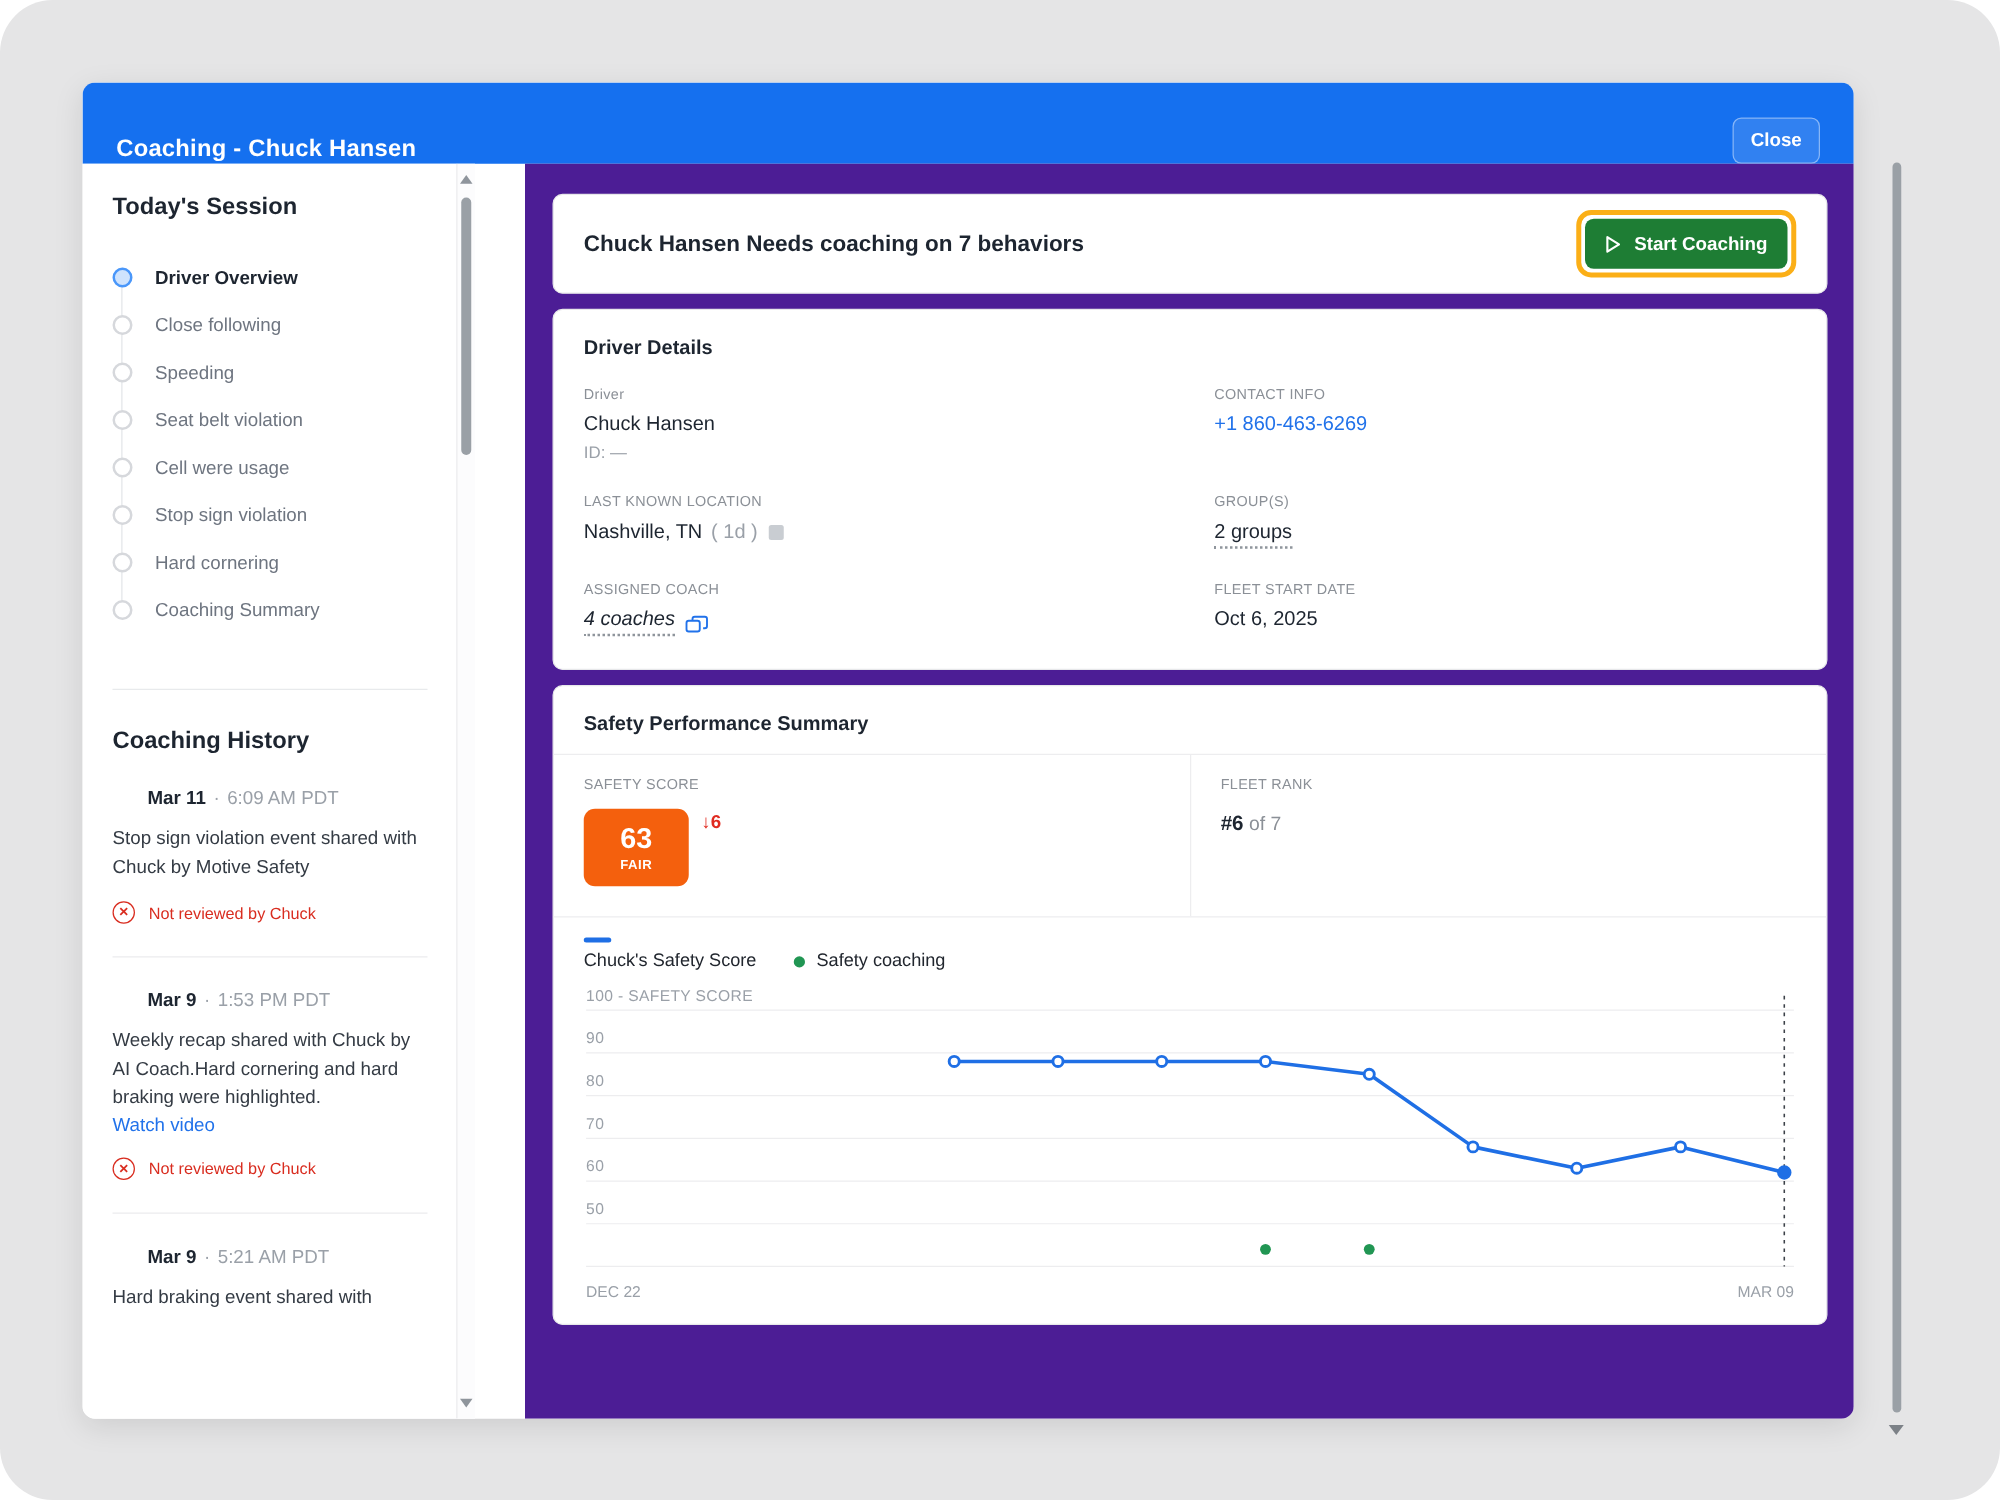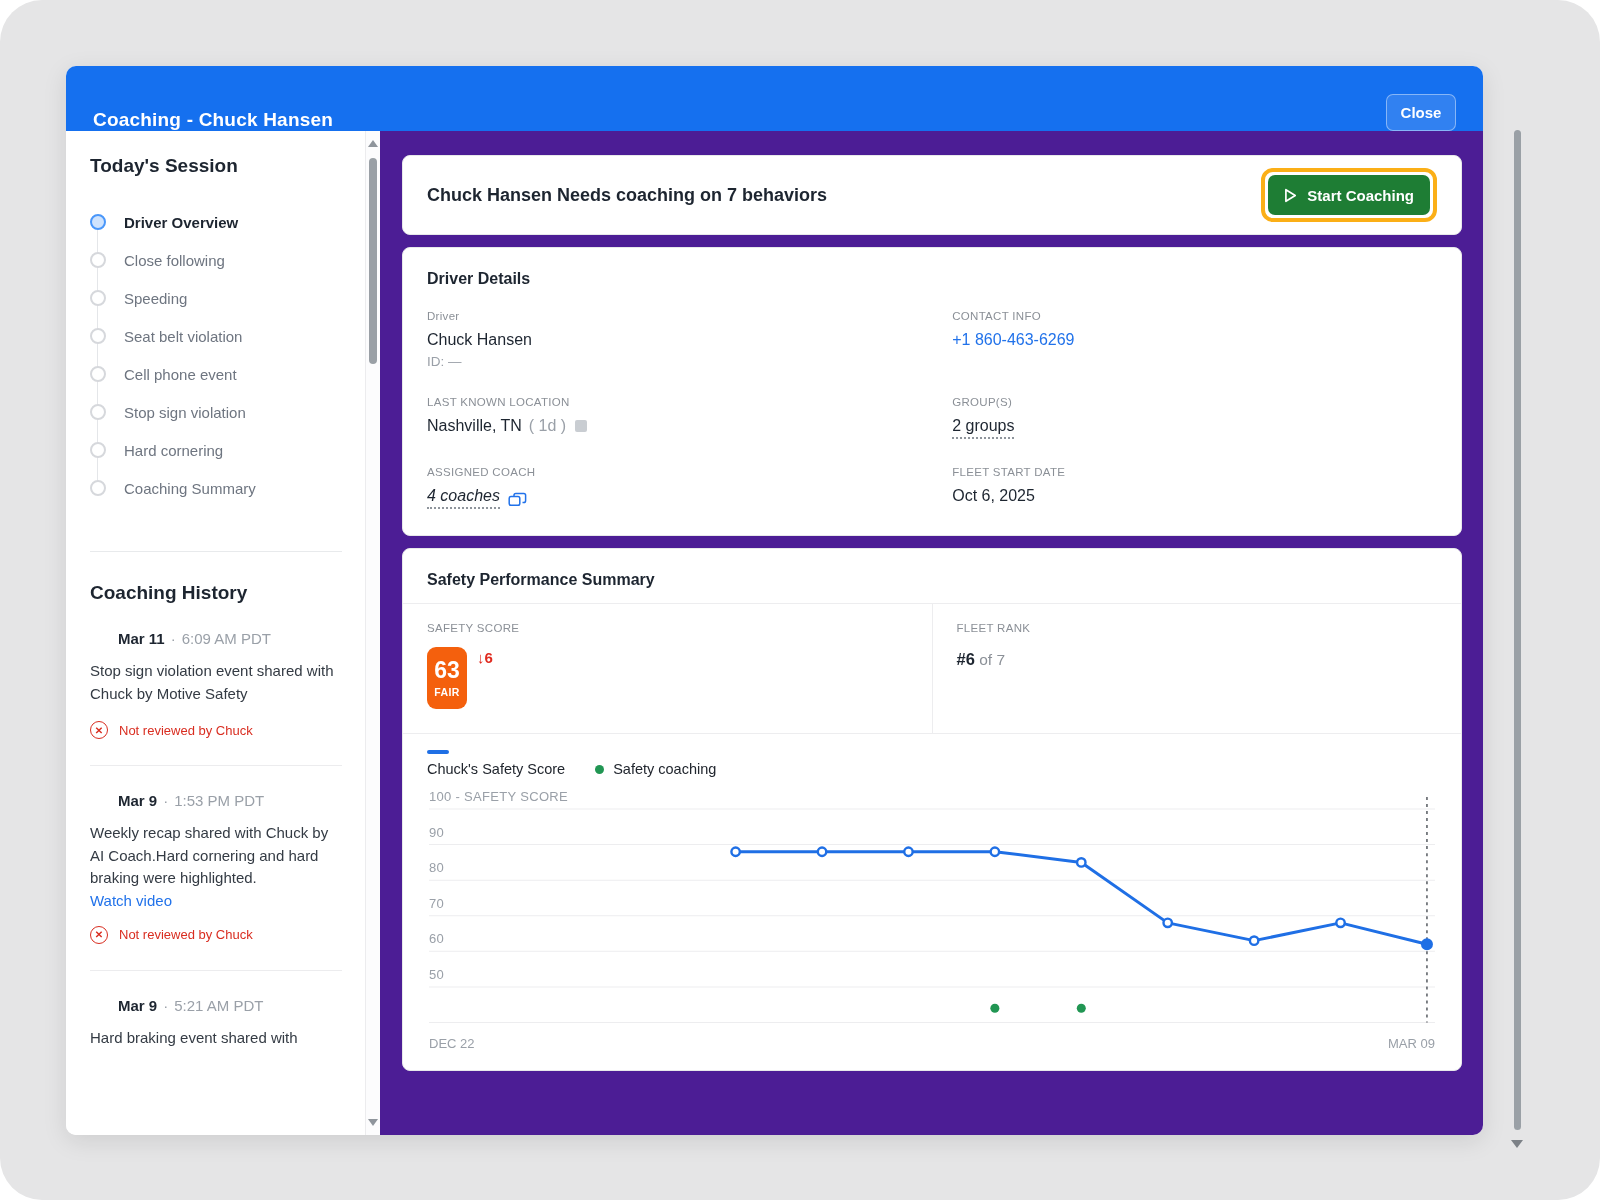--- a/index.html
+++ b/index.html
@@ -8,21 +8,21 @@
 
   
   .modal { position:absolute; left:66px; top:66px; width:1417px; height:1069px; background:#fff;
            border-radius:10px; overflow:hidden; display:flex; flex-direction:column;
            box-shadow:0 6px 24px rgba(0,0,0,.10); }
   .header { height:65px; background:#1570EF; display:flex; align-items:flex-end; padding:0 27px; flex:0 0 auto; }
   .header-title { color:#fff; font-size:19px; font-weight:bold; letter-spacing:.2px; }
   .close-btn { margin-left:auto; width:70px; height:37px; background:rgba(255,255,255,.12);
                border:1px solid rgba(255,255,255,.42); border-radius:7px; color:#fff;
                font-size:15px; font-weight:bold; font-family:inherit; cursor:pointer; }
-  .body { flex:1; display:flex; min-height:0; }
+  .body { flex:1; display:flex; min-height:0;gap:40px; }
 
   
   .sidebar { width:314px; flex:0 0 auto; background:#fff; position:relative; padding:24px 16px 0 24px; overflow:hidden; }
   .session-title, .history-title { font-size:19px; font-weight:bold; color:#1d2530; }
   .steps { position:relative; margin-top:26px; }
   .steps-rail-line { position:absolute; left:7px; top:12px; bottom:12px; width:1px; background:#e4e6e9; }
   .step { position:relative; display:flex; align-items:center; height:38px; cursor:pointer; }
   .step-dot { width:16px; height:16px; border-radius:50%; background:#fff; border:2px solid #d6d8dc; z-index:1; flex:0 0 auto; }
   .step.active .step-dot { border-color:#4a97fa; background:#cfe3fd; }
   .step-label { margin-left:18px; font-size:15px; color:#6e7580; }
@@ -68,21 +68,21 @@
   .loc-line { display:flex; align-items:center; }
   .loc-box { display:inline-block; width:12px; height:12px; background:#c9cdd2; border-radius:2px; margin-left:9px; }
   .coach-line { display:flex; align-items:flex-end; gap:8px;font-style:italic; }
 
   .safety-card { padding:0 0 16px; }
   .safety-head { padding:22px 24px 14px; border-bottom:1px solid #ededef; }
   .stats-row { display:flex; border-bottom:1px solid #ededef; }
   .stat-half { flex:1; padding:18px 24px 24px; }
   .stat-half + .stat-half { border-left:1px solid #ededef; }
   .score-row { display:flex; align-items:flex-start; margin-top:13px; }
-  .score-badge { width:40px; height:62px; background:#F4600D; border-radius:9px; color:#fff;
+  .score-badge { width:84px; height:62px; background:#F4600D; border-radius:9px; color:#fff;
                  display:flex; flex-direction:column; align-items:center; justify-content:center; }
   .score-num { font-size:23px; font-weight:bold; line-height:1; }
   .score-rating { font-size:10.5px; font-weight:bold; margin-top:4px; letter-spacing:.4px; }
   .score-delta { color:#E02B20; font-size:15px; font-weight:bold; margin:2px 0 0 10px; }
   .rank-value { margin-top:16px; font-size:15.5px; color:#8b9097; }
   .rank-num { font-weight:bold; color:#1d2530; font-size:16.5px; }
   .legend { padding:16px 24px 0; }
   .legend-dash { width:22px; height:4px; background:#1F6FE5; border-radius:2px; margin-bottom:7px; }
   .legend-row { display:flex; align-items:center; }
   .legend-label { font-size:14.5px; color:#21262e; }
@@ -127,21 +127,21 @@
             <div class="step">
               <span class="step-dot"></span>
               <span class="step-label">Speeding</span>
             </div>
             <div class="step">
               <span class="step-dot"></span>
               <span class="step-label">Seat belt violation</span>
             </div>
             <div class="step">
               <span class="step-dot"></span>
-              <span class="step-label">Cell phone event</span>
+              <span class="step-label">Cell were usage</span>
             </div>
             <div class="step">
               <span class="step-dot"></span>
               <span class="step-label">Stop sign violation</span>
             </div>
             <div class="step">
               <span class="step-dot"></span>
               <span class="step-label">Hard cornering</span>
             </div>
             <div class="step">

